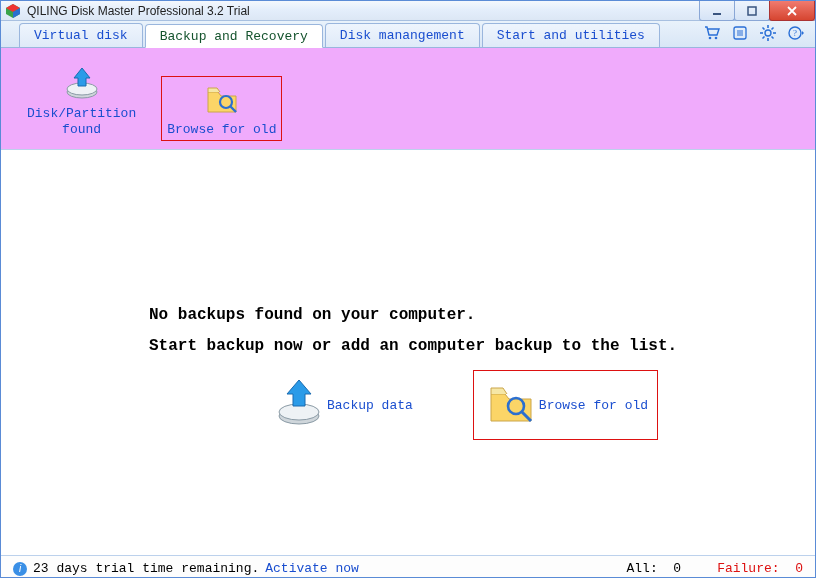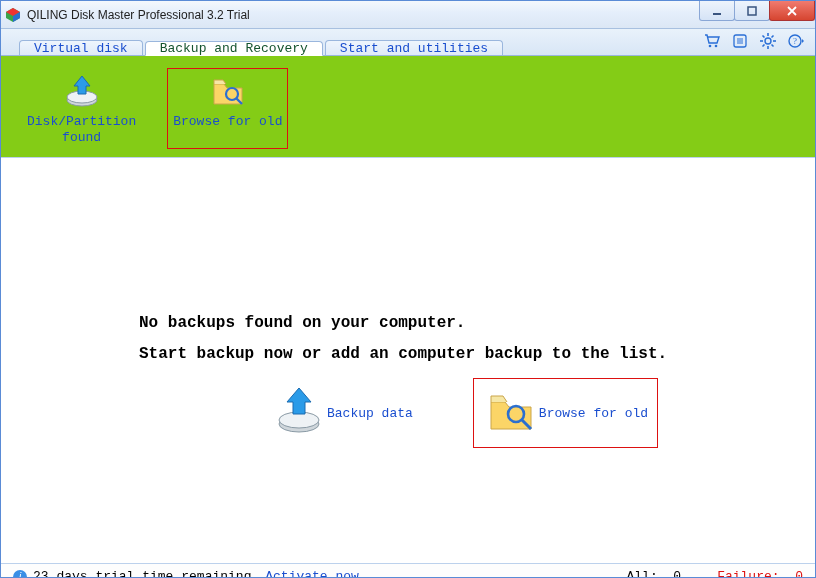--- a/index.html
+++ b/index.html
@@ -7,21 +7,21 @@
     font-family: "SimSun", "Courier New", monospace;
     font-size: 13px;
     background: #fff;
     width: 816px;
     height: 578px;
     overflow: hidden;
     border: 1px solid #5a8bd6;
   }
   
   .titlebar {
-    height: 28px;
+    height: 20px;
     background: linear-gradient(to bottom, #f4f8fd 0%, #e4eefb 45%, #dce7f5 100%);
     border-bottom: 1px solid #a8c0e0;
     display: flex;
     align-items: center;
     padding: 0 4px;
     position: relative;
   }
   .titlebar .appicon {
     width: 16px; height: 16px; margin-right: 6px;
     position: relative;
@@ -58,21 +58,21 @@
   .menubar {
     height: 27px;
     background: linear-gradient(to bottom,#e9f2fb,#d8e6f6);
     border-bottom: 1px solid #9ab6dd;
     display: flex;
     align-items: flex-end;
     padding-left: 18px;
     position: relative;
   }
   .tab {
-    height: 15px;
+    height: 24px;
     padding: 0 14px;
     margin-right: 2px;
     border: 1px solid #9ab6dd;
     border-bottom: none;
     border-radius: 4px 4px 0 0;
     color: #1a4ecf;
     font-family: "Courier New", monospace;
     font-size: 13px;
     display:flex; align-items:center;
     background: linear-gradient(to bottom,#eef5fd,#dfeaf8);
@@ -91,24 +91,25 @@
   }
   .menubar-right .micon {
     width:18px; height:18px;
     display:flex;align-items:center;justify-content:center;
     color:#2a6fd6;
     cursor:pointer;
   }
   
   .toolbar {
     display:flex;
-    gap: 25px;
+    gap: 19px;
     padding: 12px 20px 8px 20px;
     border-bottom: 1px solid #bcd1ec;
-    background:#84cc16;
+    background:#f0abfc;
+    align-items:flex-end;
   }
   .toolbtn {
     display:flex; flex-direction:column; align-items:center;
     color:#1a4ecf;
     font-family:"Courier New",monospace;
     font-size:13px;
     cursor:pointer;
     text-align:center;
     line-height:1.2;
     padding:4px 6px;
@@ -123,21 +124,21 @@
     padding:3px 5px;
   }
   
   .content {
     position:relative;
     height: calc(100% - 28px - 27px - 90px - 26px);
     background:#fff;
   }
   .msgblock {
     position:absolute;
-    left:138px; top:150px;
+    left:148px; top:150px;
     font-family:"SimSun","Courier New",monospace;
     font-size:16px;
     font-weight:bold;
     line-height:1.9;
   }
   .centerbtns {
     position:absolute;
     top:220px; left:260px;
     display:flex; gap:50px;
   }
@@ -215,20 +216,23 @@
 </div>
 
 <div class="menubar">
   <div class="tab">
       <span>Virtual disk</span>
     </div>
   <div class="tab active">
       <span>Backup and Recovery</span>
     </div>
   <div class="tab">
+      <span>Disk manangement</span>
+    </div>
+  <div class="tab">
       <span>Start and utilities</span>
     </div>
   <div class="menubar-right">
     <span class="micon">
         <svg viewBox="0 0 18 18">
           <path d="M2 3h2l2 8h8l2-6H5" fill="none" stroke="#2a6fd6" stroke-width="1.4"></path>
           <circle cx="7" cy="14" r="1.3" fill="#2a6fd6"></circle>
           <circle cx="13" cy="14" r="1.3" fill="#2a6fd6"></circle>
         </svg>
       </span>

